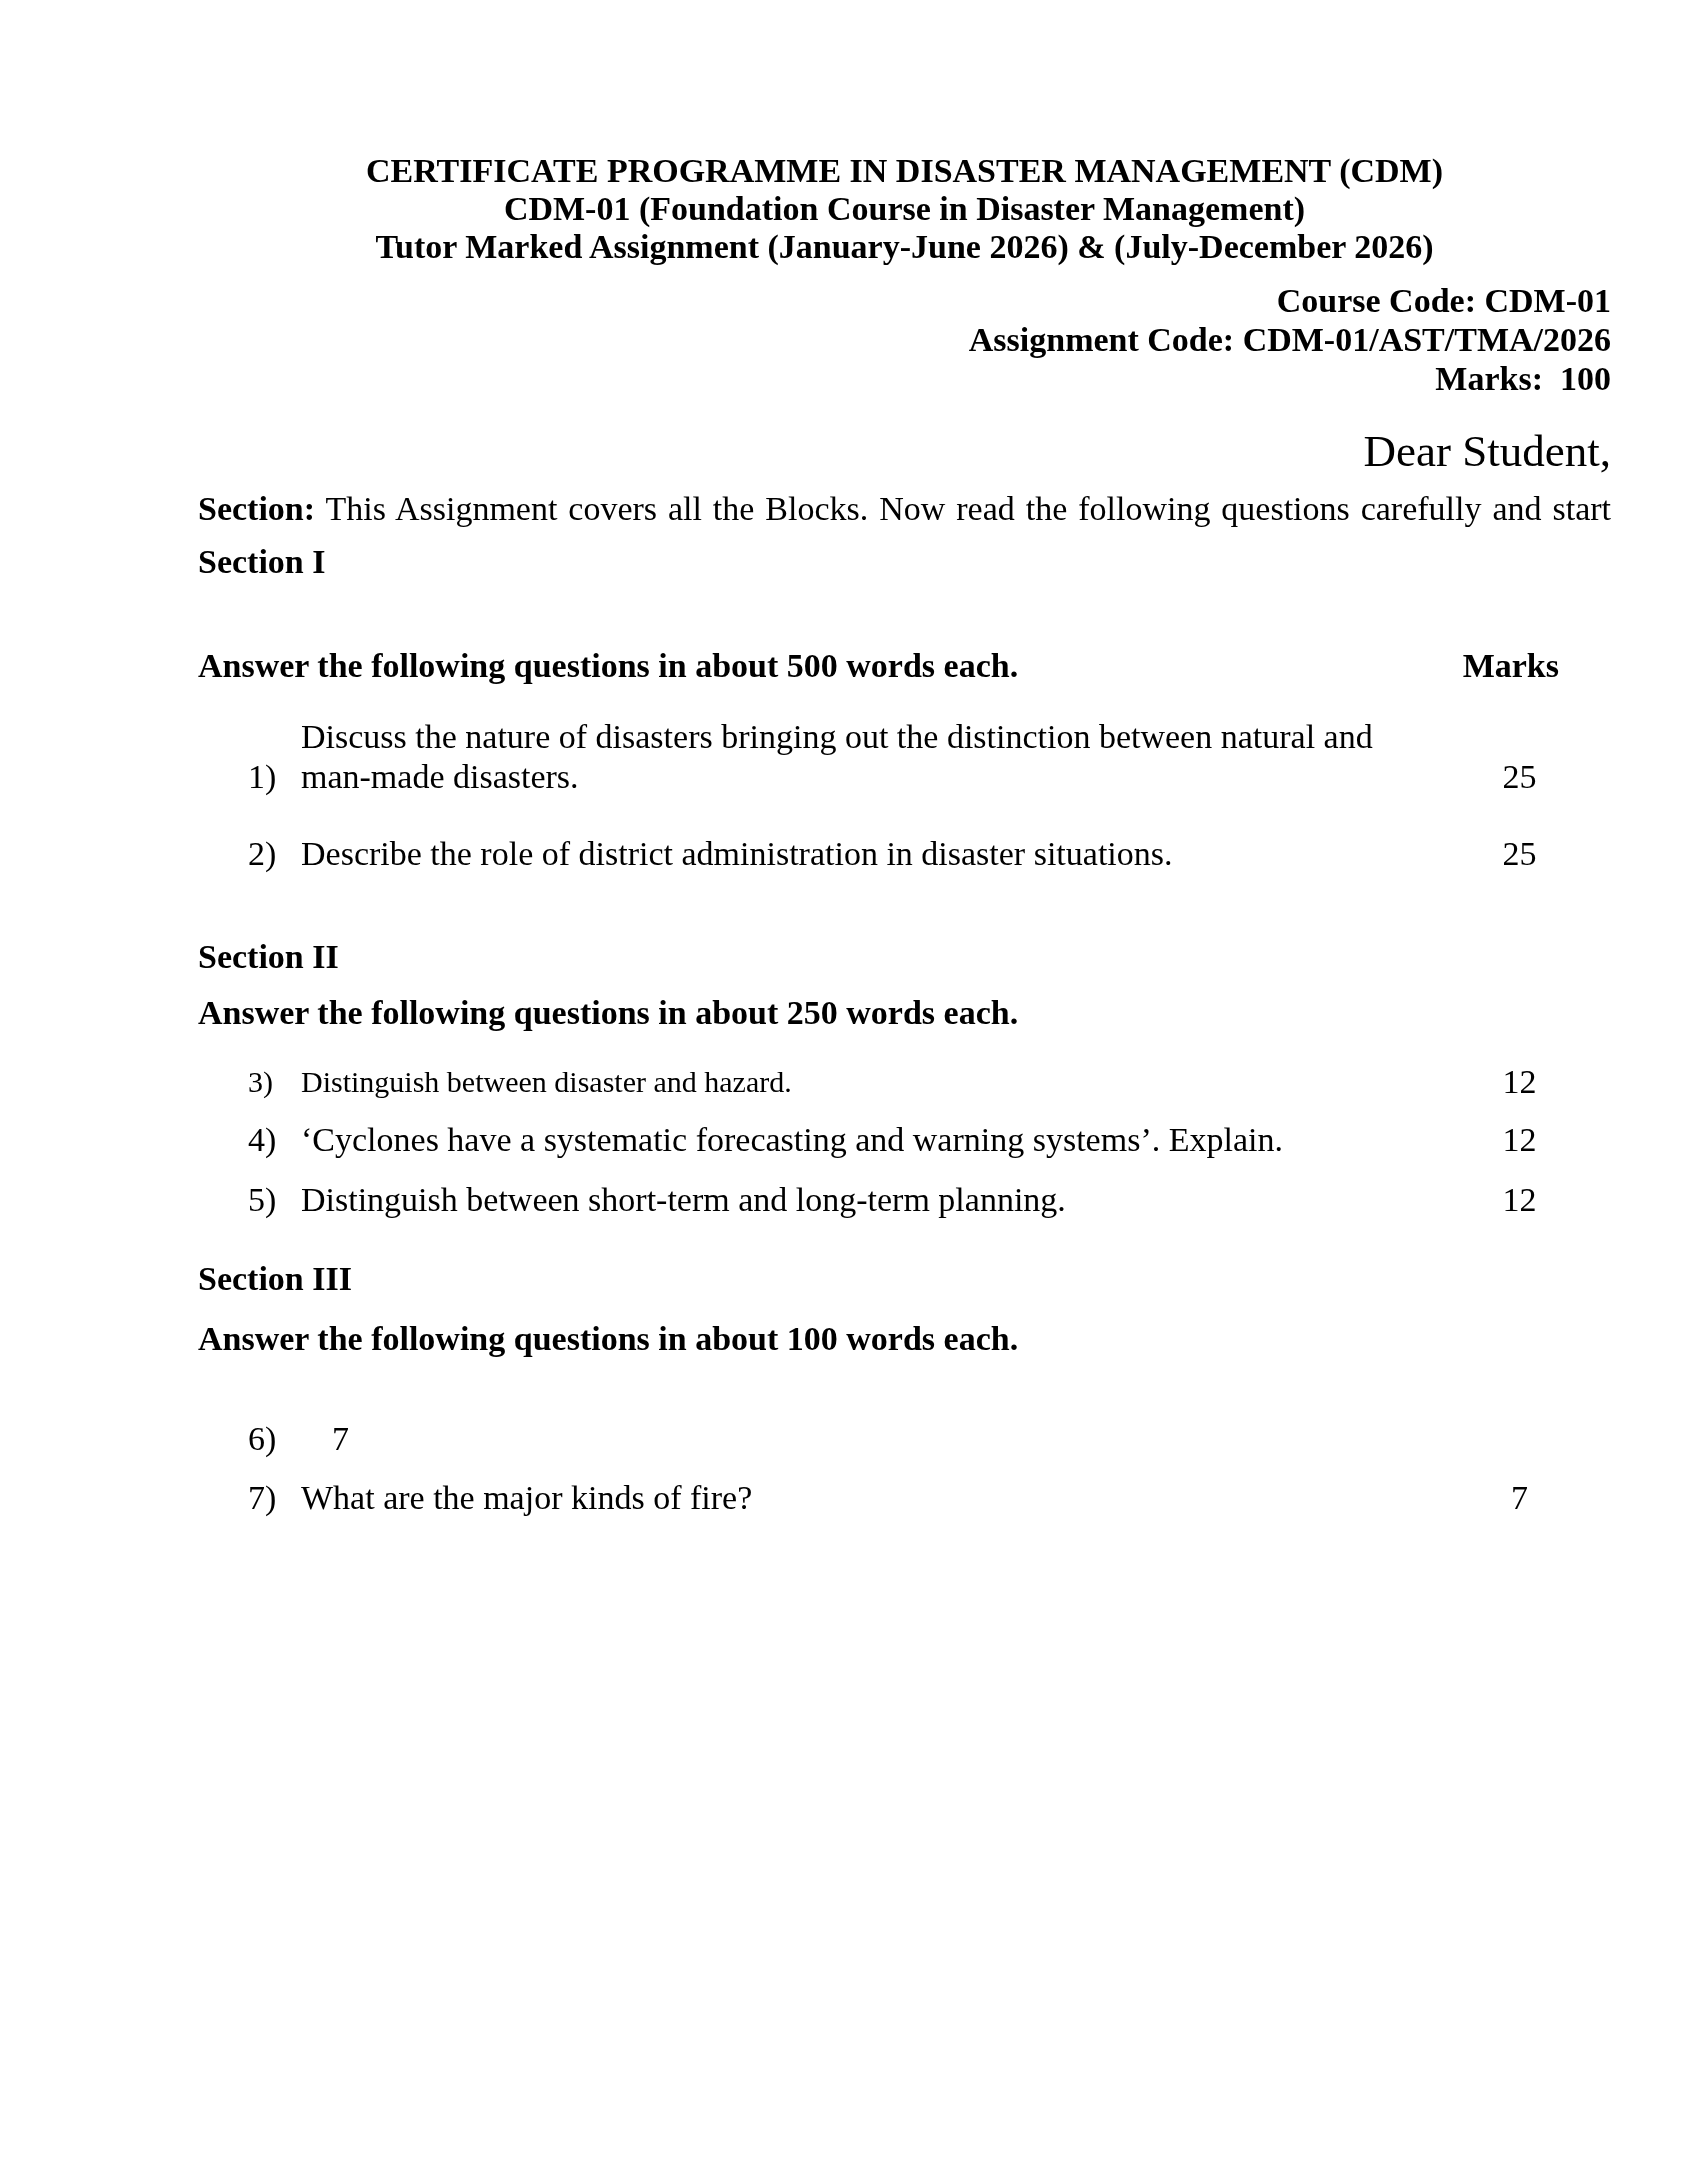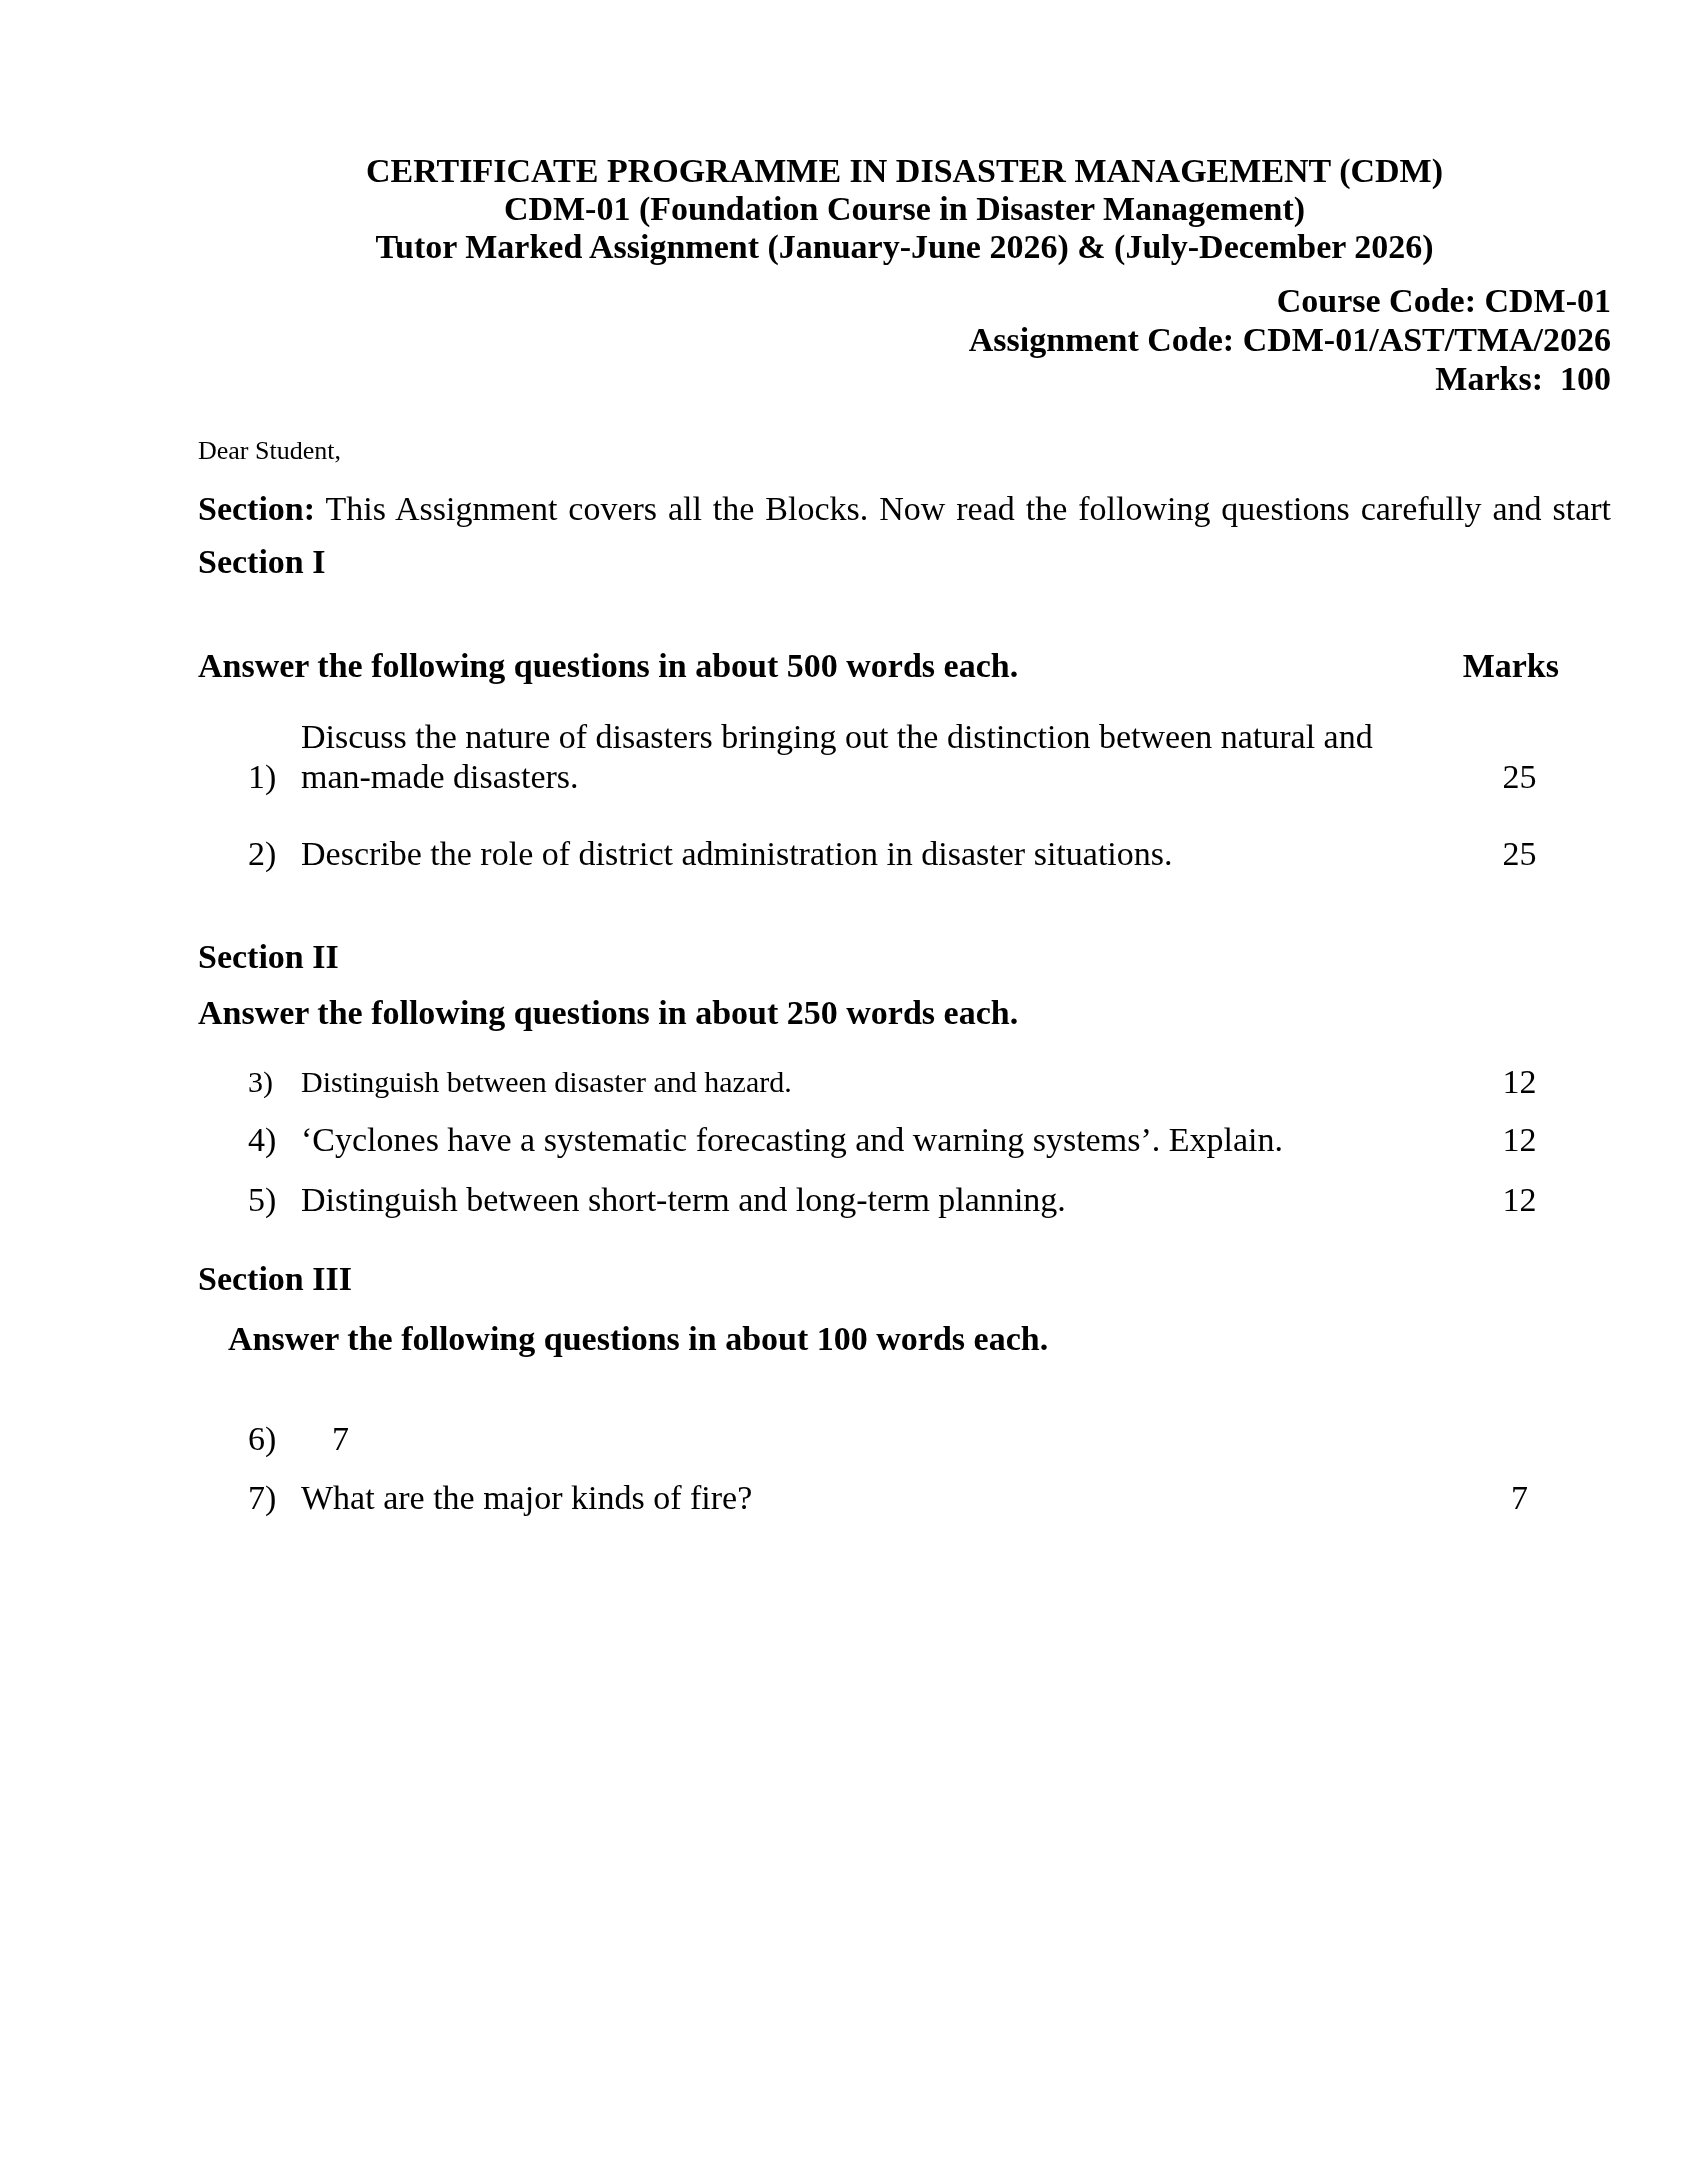--- a/index.html
+++ b/index.html
@@ -10,33 +10,33 @@
     background:#ffffff;
     color:#000000;
     font-family:"Liberation Serif","DejaVu Serif",serif;
     box-sizing:border-box;
     padding:152px 76px 0 198px;
     overflow:hidden;
   }
   .title-block{text-align:center;font-weight:bold;font-size:34px;line-height:38px;}
   .code-block{text-align:right;font-weight:bold;font-size:34px;line-height:39px;margin-top:14.6px;}
   .code-line{white-space:pre;}
-  .salutation{font-size:26px;line-height:40px;margin-top:33px;}
+  .salutation{font-size:45px;line-height:40px;margin-top:33px;text-align:right;}
   .coverage{font-size:34px;line-height:40px;margin-top:18.5px;}
   .coverage-l1{display:block;text-align:justify;text-align-last:justify;}
   .coverage-l2{display:block;}
   .coverage-label{font-weight:bold;}
   .sec-heading{font-weight:bold;font-size:34px;line-height:38px;}
   .sh1{margin-top:14px;}
   .sh2{margin-top:64px;}
   .sh3{margin-top:40px;}
   .instr-row{display:flex;justify-content:space-between;font-weight:bold;font-size:34px;line-height:40px;}
   .ir1{margin-top:65px;}
   .ir2{margin-top:16.5px;}
-  .ir3{margin-top:21px;margin-left:30px;}
+  .ir3{margin-top:21px;}
   .marks-h{margin-right:52px;}
   .q-row{display:flex;align-items:flex-end;font-size:34px;line-height:40px;padding-left:50px;}
   .q-num{flex:0 0 53px;}
   .q-text{flex:1 1 auto;}
   .q-marks{flex:0 0 79px;text-align:center;margin-right:52px;font-size:34px;}
   .q1{margin-top:31px;}
   .q2{margin-top:37px;}
   .q3{margin-top:30px;font-size:30px;line-height:37px;}
   .q4{margin-top:20px;}
   .q5{margin-top:20px;}

